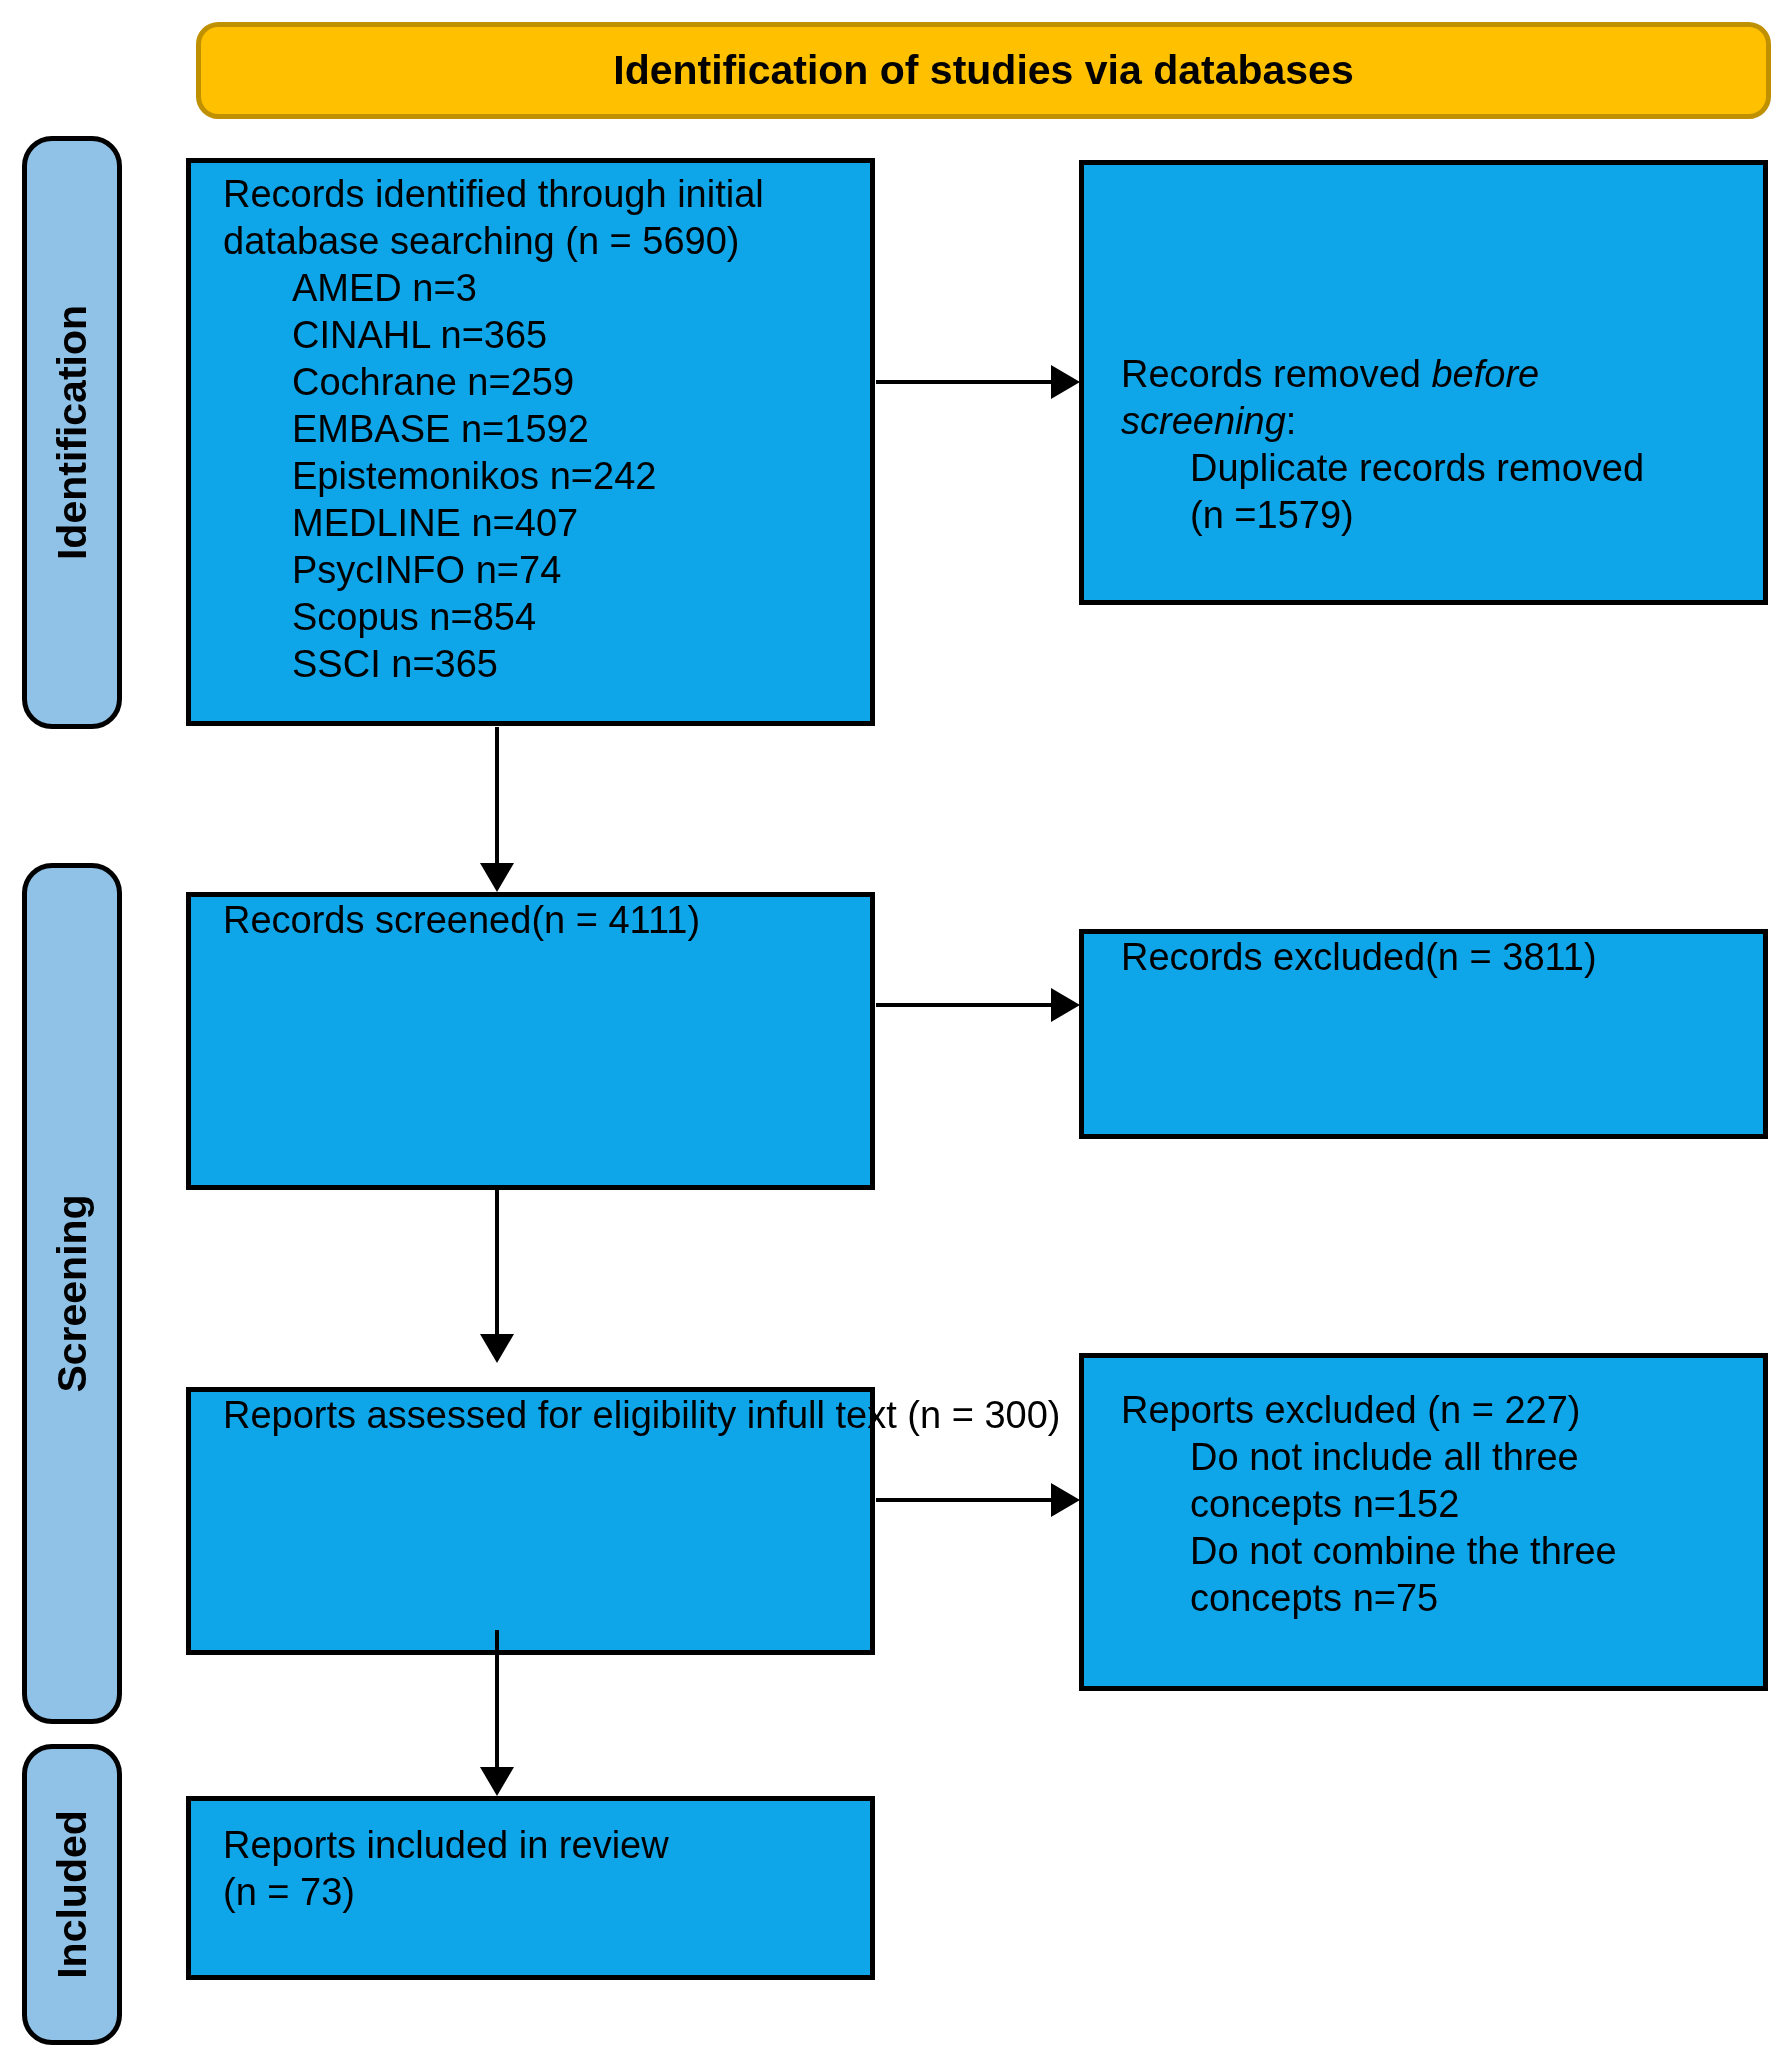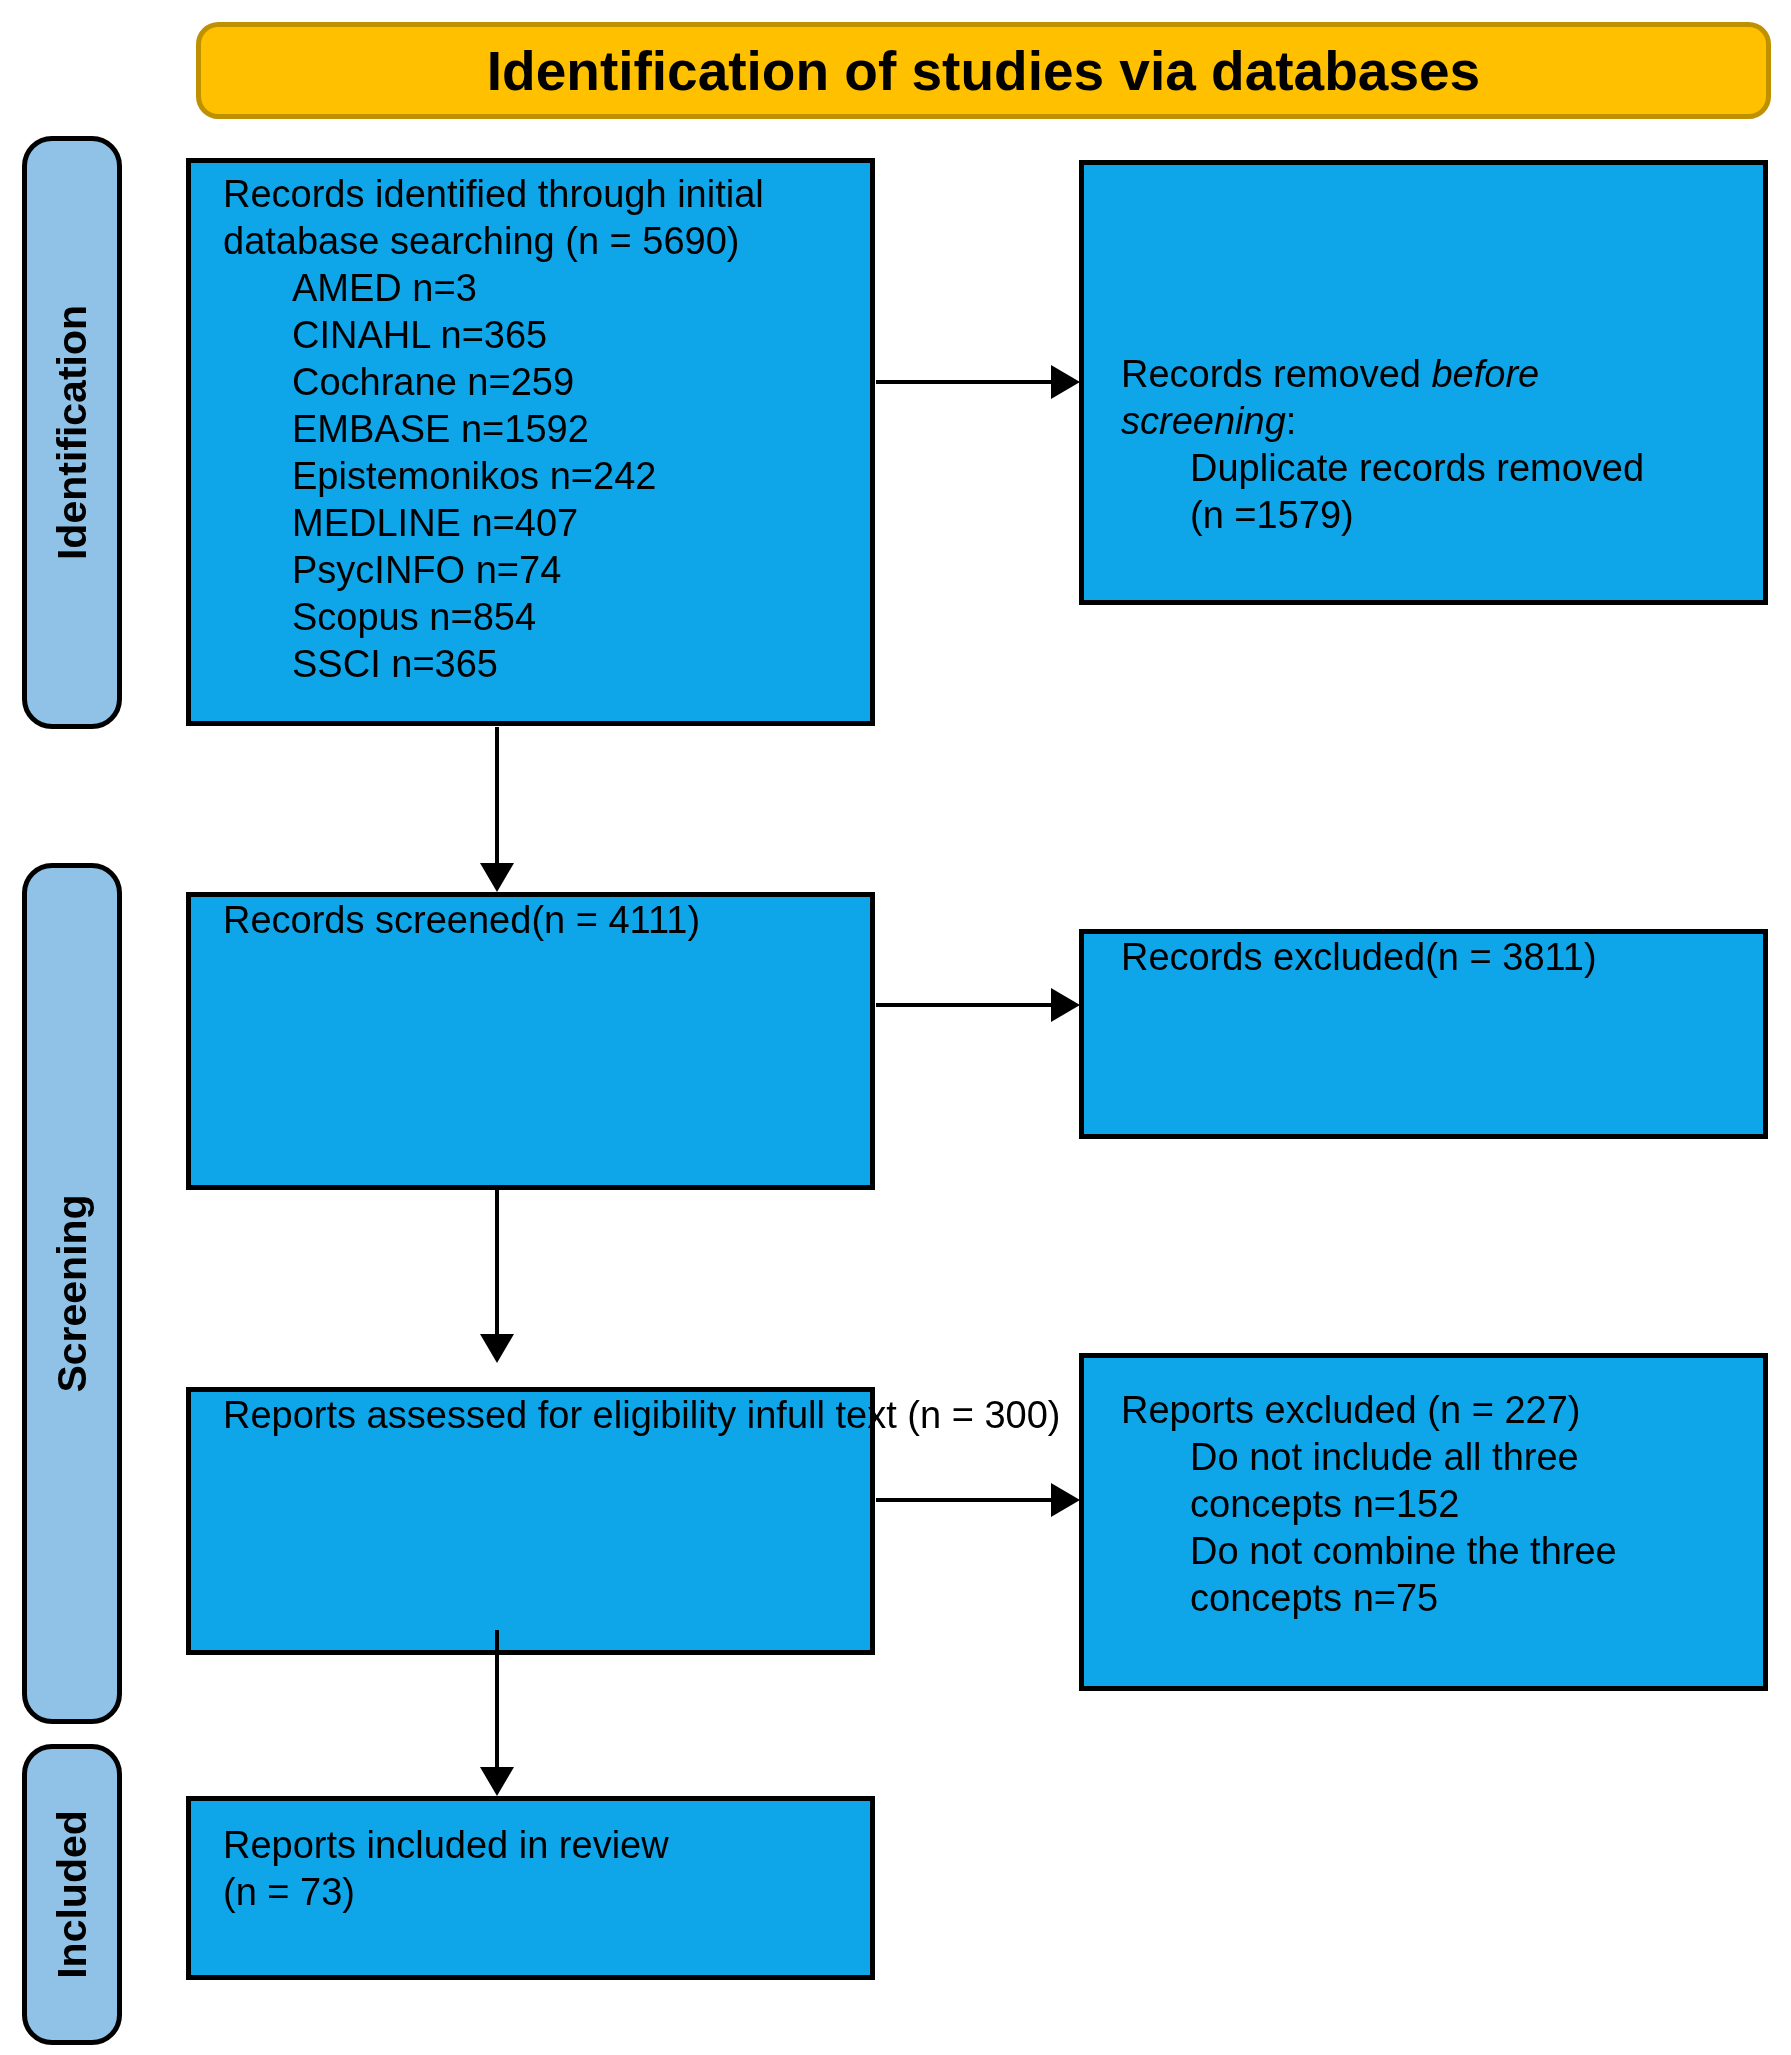--- a/index.html
+++ b/index.html
@@ -7,21 +7,21 @@
     position:relative;
     width:1791px;height:2056px;
     font-family:"Liberation Sans", sans-serif;
     color:#000;
   }
   .banner{
     position:absolute;left:196px;top:22.4px;width:1575px;height:97px;
     background:#FFC000;border:5.6px solid #BF9000;border-radius:22.4px;
     box-sizing:border-box;
     display:flex;align-items:center;justify-content:center;
-    font-size:55px;font-weight:bold;
+    font-size:41px;font-weight:bold;
   }
   .stage{
     position:absolute;left:22.4px;width:100px;
     background:#90C2E7;border:5.6px solid #000;border-radius:30px;
     box-sizing:border-box;
     display:flex;align-items:center;justify-content:center;
     overflow:visible;
   }
   .stage span{
     transform:rotate(-90deg);

